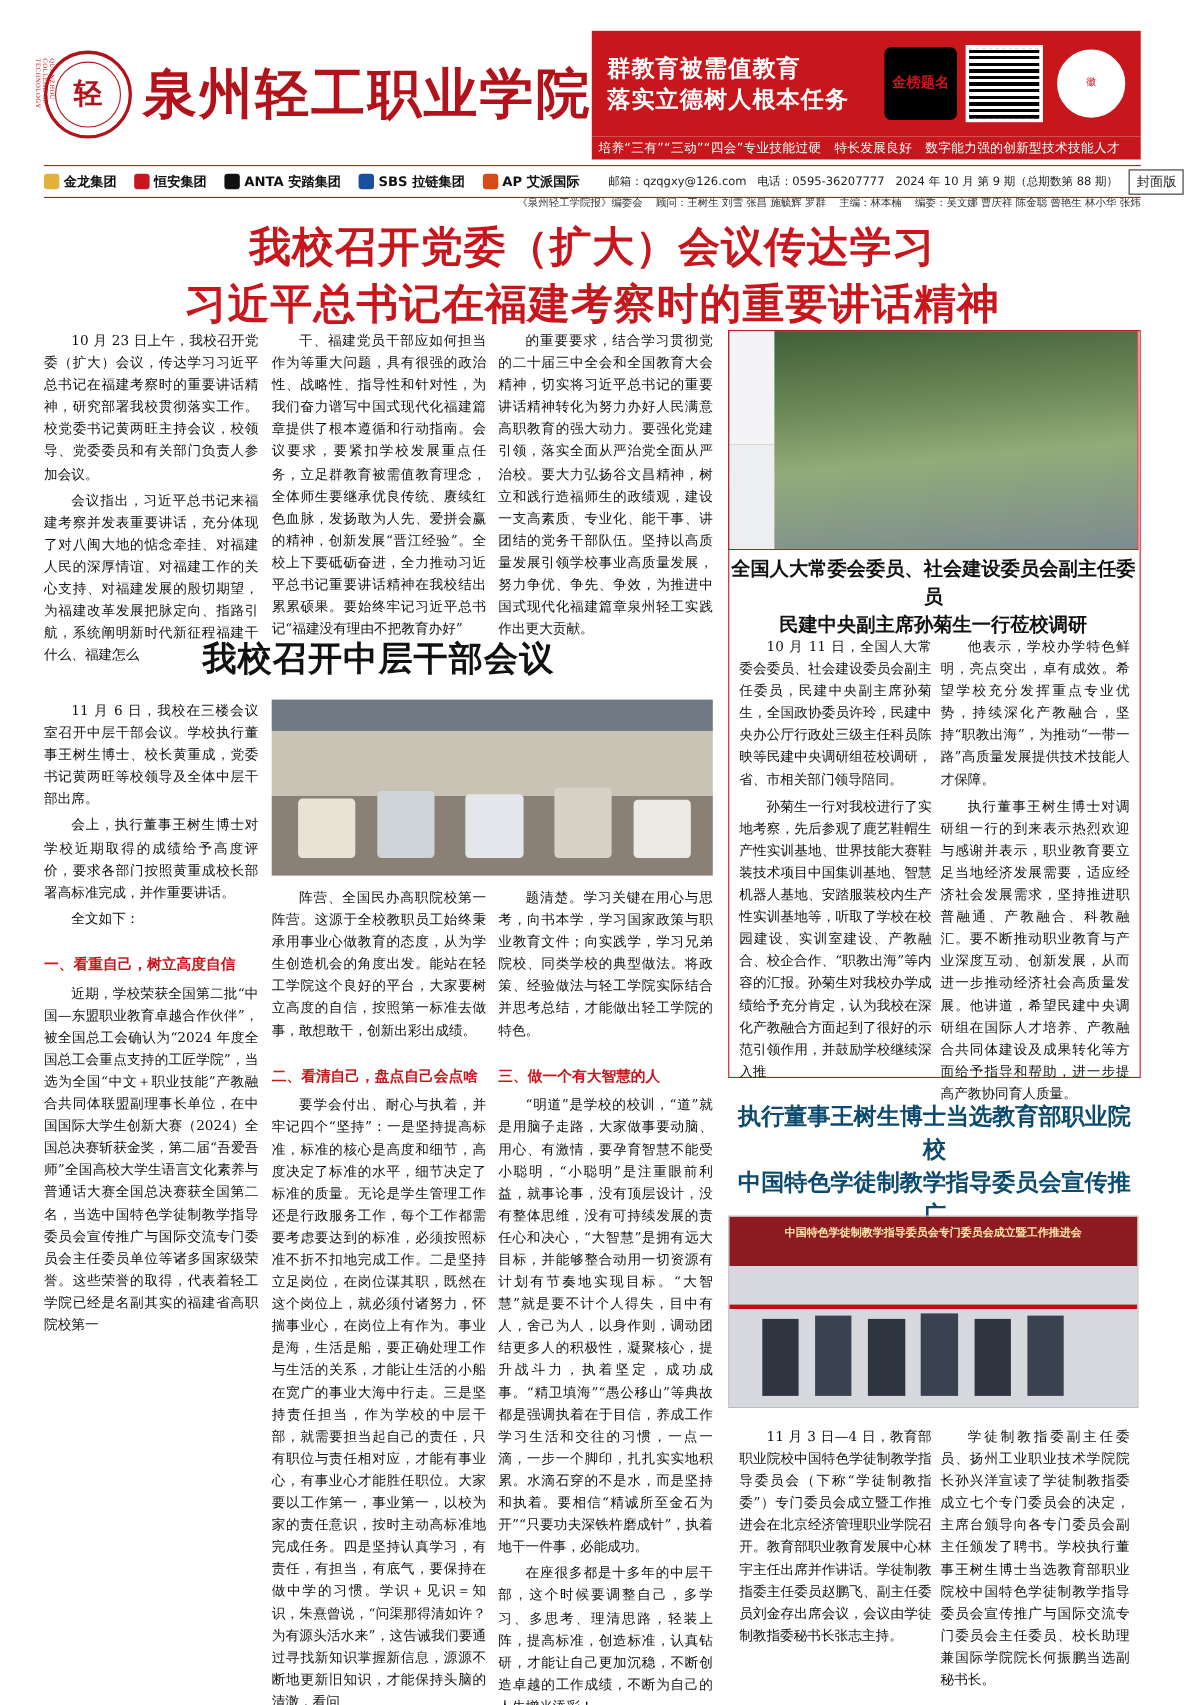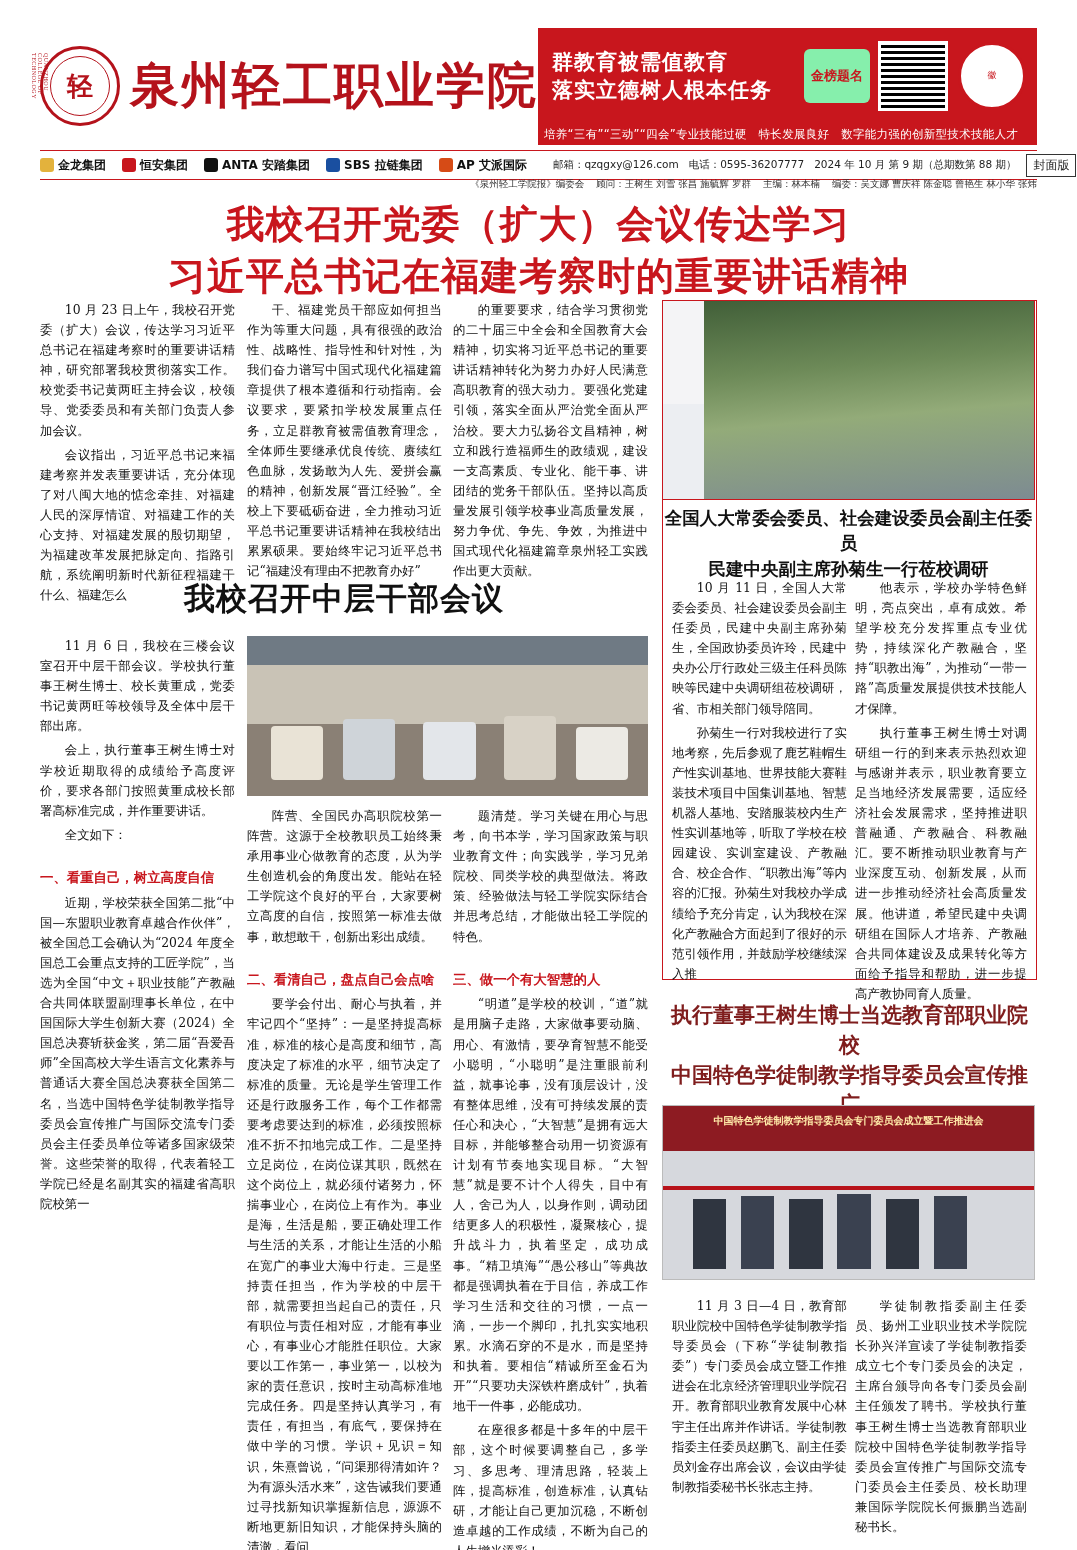--- a/index.html
+++ b/index.html
@@ -54,21 +54,21 @@
     position:absolute;left:538px;top:28px;width:499px;height:96px;
     background:#c8161d;color:#fff;display:flex;align-items:center;
     padding:0;box-sizing:border-box;
   }
   .banner-text{padding-left:14px;width:250px;}
   .banner-line{
     font-size:21px;font-weight:bold;line-height:1.35;letter-spacing:1px;
     font-family:"DejaVu Serif", serif;white-space:nowrap;
   }
   .banner-badge{
-    width:66px;height:54px;background:#86efac;border-radius:6px;
+    width:66px;height:66px;background:#000000;border-radius:6px;
     display:flex;align-items:center;justify-content:center;margin-left:2px;
     color:#c8161d;font-size:13px;font-weight:bold;line-height:1.1;text-align:center;
     font-family:"DejaVu Serif", serif;
   }
   .qr{
     width:64px;height:64px;background:
       repeating-linear-gradient(0deg,#000 0 3px,#fff 3px 6px),
       repeating-linear-gradient(90deg,#000 0 3px,transparent 3px 6px);
     background-color:#fff;margin-left:8px;border:3px solid #fff;
   }
@@ -159,21 +159,21 @@
     position:absolute;left:662px;top:300px;width:375px;height:680px;
     border:1px solid #c8161d;box-sizing:border-box;pointer-events:none;
   }
   .rc{position:absolute;font-size:12.4px;line-height:1.62;text-align:justify;
       font-family:"DejaVu Serif", serif;}
   .rc p{margin:0 0 4px 0;text-indent:2em;}
   .rc1{left:672px;top:578px;width:175px;}
   .rc2{left:855px;top:578px;width:172px;}
   .sub3{
     position:absolute;left:662px;top:1000px;width:375px;text-align:center;
-    font-size:21px;font-weight:bold;line-height:1.42;color:#7f1d1d;
+    font-size:21px;font-weight:bold;line-height:1.42;color:#0c4a6e;
     font-family:"DejaVu Serif", serif;
   }
   .rail-photo2{
     position:absolute;left:662px;top:1105px;width:373px;height:175px;
     background:linear-gradient(180deg,#8d1b22 0 26%,#d6d8dd 26% 100%);
     border:1px solid #bbb;box-sizing:border-box;overflow:hidden;
   }
   .rp2-title{
     position:absolute;top:8px;left:0;width:100%;text-align:center;color:#ffe9a8;
     font-size:10px;font-weight:bold;font-family:"DejaVu Serif", serif;white-space:nowrap;

